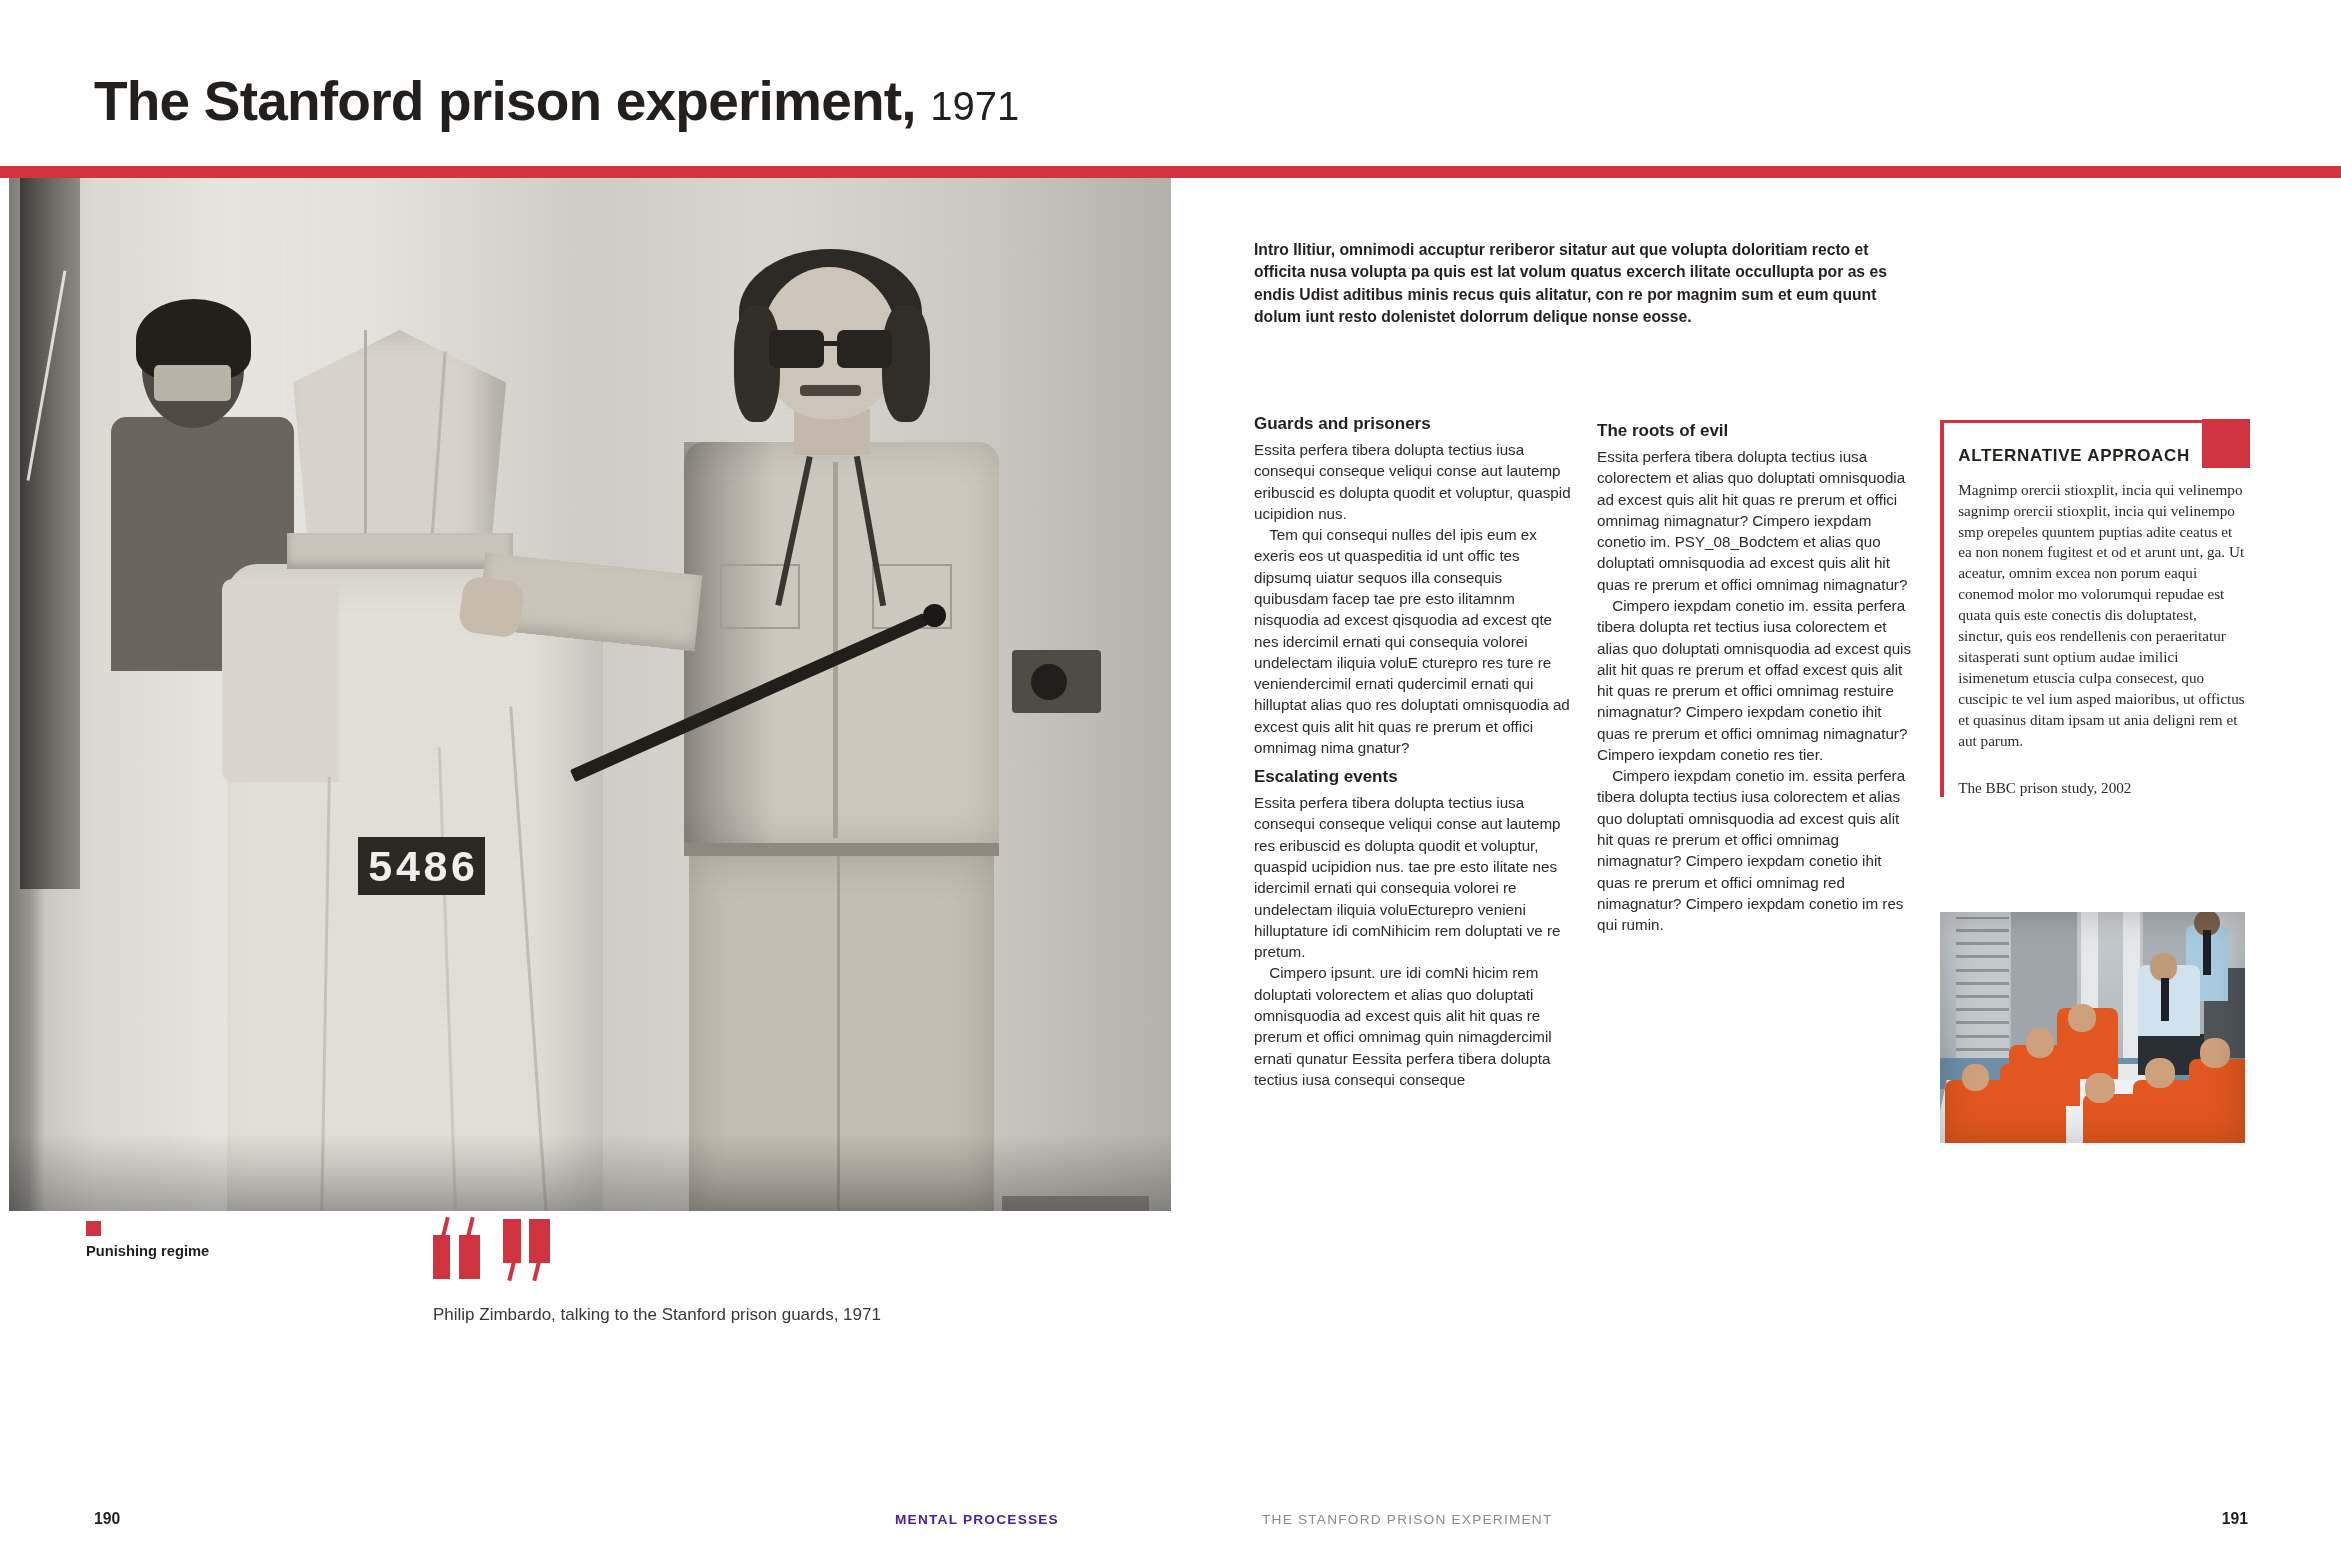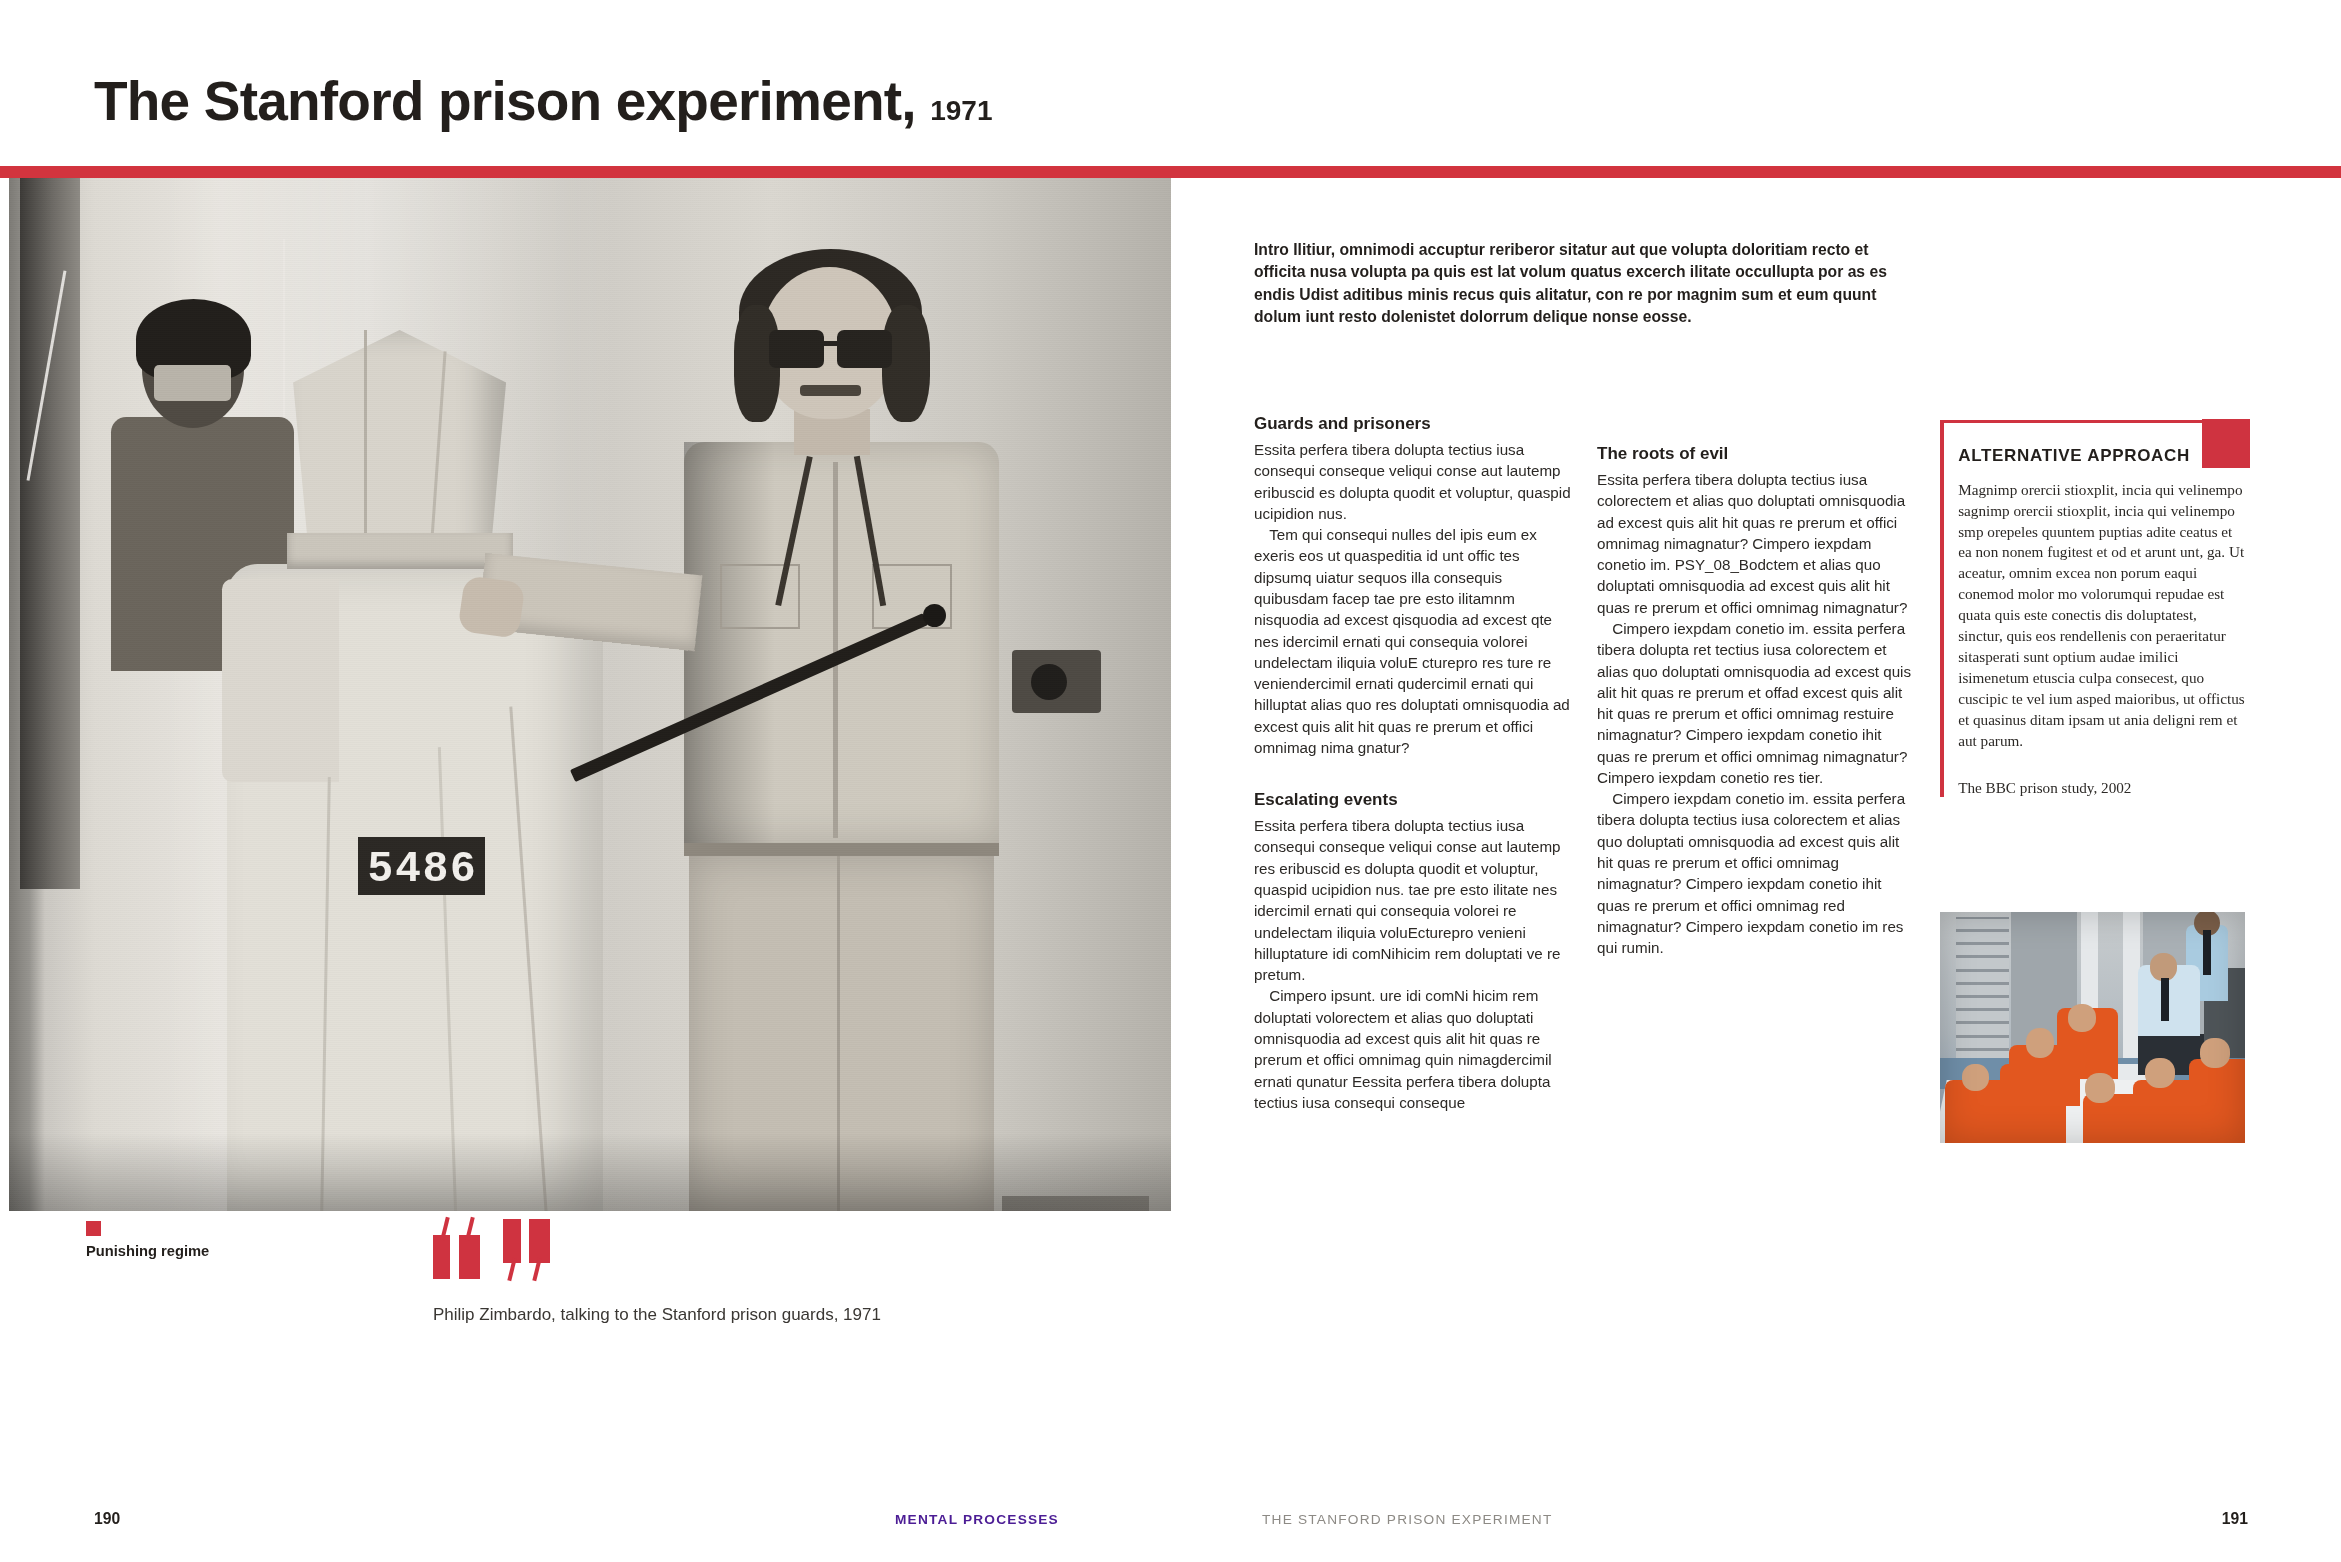--- a/index.html
+++ b/index.html
@@ -2,21 +2,21 @@
 <html style="font-size:8.1px"><head>
 <meta charset="utf-8">
 <style>
   html,body{margin:0;padding:0;background:#ffffff;}
   body{width:2342px;height:1563px;position:relative;overflow:hidden;
        font-family:"Liberation Sans",sans-serif;color:#231f1c;}
 
   
   .page-title{position:absolute;left:94px;top:69px;font-size:55px;font-weight:700;
               letter-spacing:-0.8px;color:#231f1c;white-space:nowrap;}
-  .page-title .yr{font-size:28px;font-weight:700;letter-spacing:0px;}
+  .page-title .yr{font-size:40px;font-weight:400;letter-spacing:0px;}
 
   .red-rule{position:absolute;left:0;top:166px;width:2342px;height:12.2px;background:#d2343e;}
 
   
   .hero-photo{position:absolute;left:9.1px;top:178px;width:1162px;height:1033px;
               background:#b9b6b0;overflow:hidden;}
   .hp-wall{position:absolute;inset:0;
            background:
              linear-gradient(90deg,#7d7b76 0px,#96948f 20.3px,#cbc8c2 36px,#dedbd4 86px,
              #e7e4de 213px,#d9d6cf 386px,#cfccc5 559px,#dbd8d1 762px,#cdcac3 965px,#b5b2ab 1162px);}
@@ -122,21 +122,21 @@
   .quote-attr{margin-top:20.3px;font-size:17px;color:#3a3733;}
 
   
   .intro{position:absolute;left:1254px;top:239px;width:660px;font-size:15.7px;font-weight:700;
          line-height:1.42;color:#231f1c;}
 
   .col{position:absolute;top:414px;width:320px;font-size:15.2px;line-height:1.40;color:#2c2926;}
   .col1{left:1254px;}
   .col2{left:1597px;top:412px;}
   .col h3{font-size:17px;font-weight:700;margin:0 0 4.6px 0;color:#231f1c;line-height:1.2;}
-  .col h3.sp{margin-top:32px;}
+  .col h3.sp{margin-top:9px;}
   .col p{margin:0;text-indent:0;}
   .col p.ind{text-indent:15.2px;}
 
   
   .side{position:absolute;left:1940px;top:420px;width:305px;box-sizing:border-box;
         border-left:4.6px solid #cf3340;border-top:3.6px solid #cf3340;padding:23.4px 0 0 14.2px;}
   .side-tab{position:absolute;right:-4.6px;top:-3.6px;width:48px;height:49px;background:#cf3340;}
   .side-h{font-size:17px;font-weight:700;letter-spacing:0.7px;color:#231f1c;margin-bottom:13.2px;}
   .side-body{font-family:"Liberation Serif",serif;font-size:15.2px;line-height:1.38;color:#2c2926;}
   .side-src{font-family:"Liberation Serif",serif;font-size:15.2px;color:#2c2926;margin-top:26.4px;}

